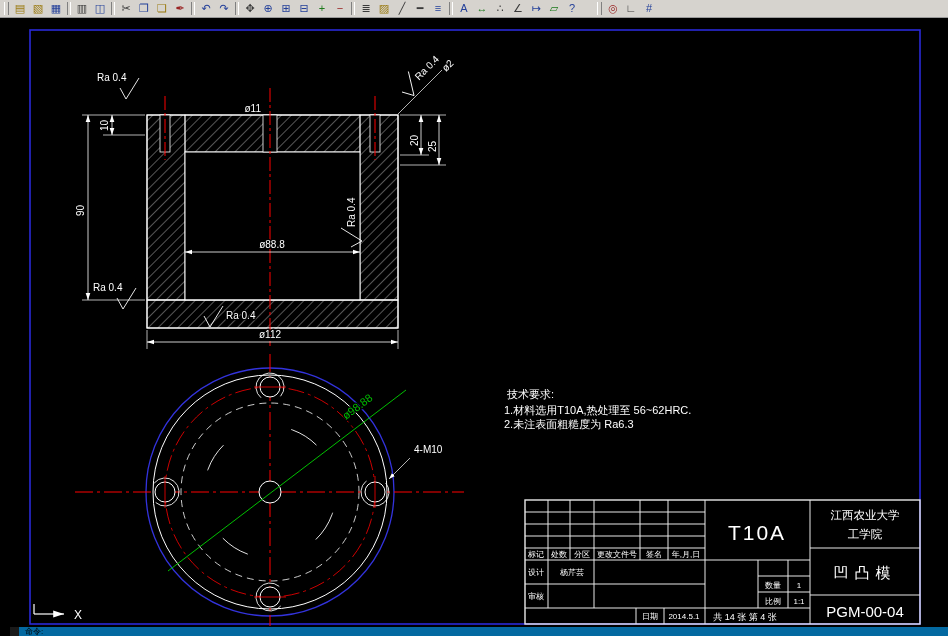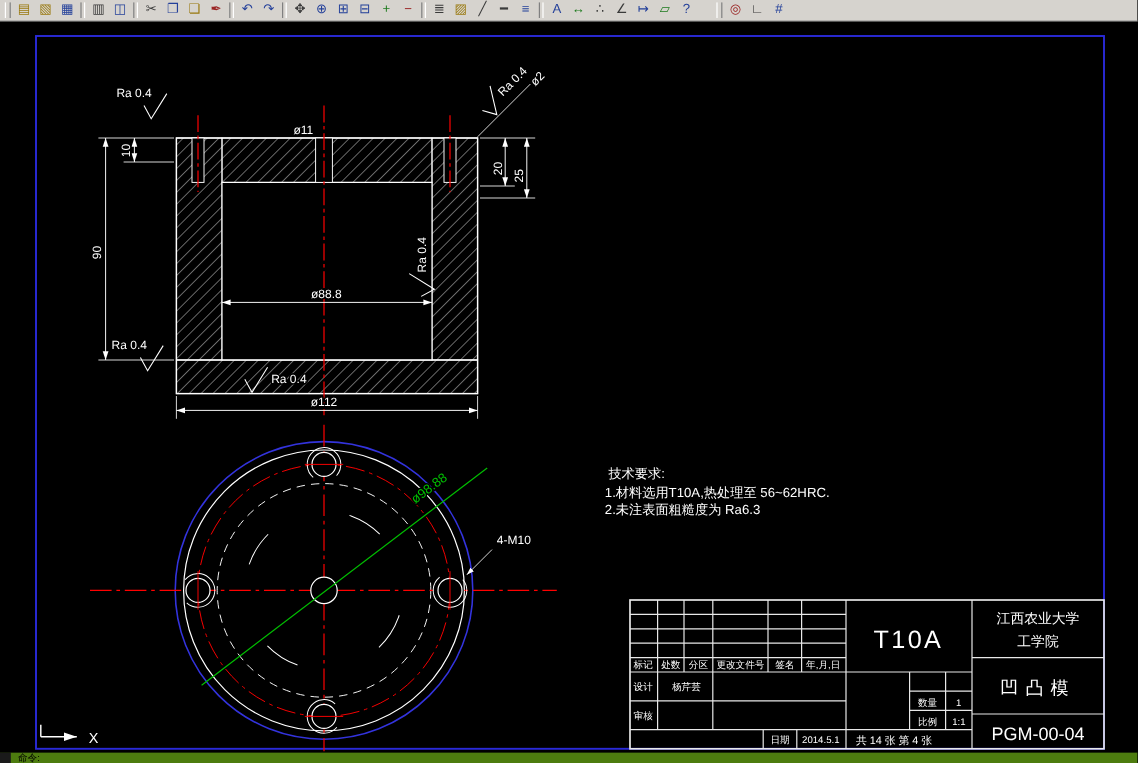--- a/index.html
+++ b/index.html
@@ -6,22 +6,22 @@
     font-family:"Liberation Sans","DejaVu Sans",sans-serif;}
   .toolbar{height:18px;background:#d6d3ce;display:flex;align-items:center;
     border-bottom:1px solid #9a9a9a;box-sizing:border-box;padding-left:2px;}
   .ti{width:18px;height:15px;display:inline-flex;align-items:center;justify-content:center;
     font-size:11px;line-height:15px;cursor:default;}
   .grip{width:3px;height:13px;border-left:1px solid #fff;border-right:1px solid #808080;margin:0 2px;}
   .sep{width:2px;height:13px;border-left:1px solid #808080;border-right:1px solid #fff;margin:0 2px;}
   .gap{width:14px;}
   .cb{color:#24409a}.cy{color:#9a7a10}.cg{color:#1c7a1c}.cr{color:#9a2424}.ck{color:#3a3a3a}
   .canvas{position:relative;width:948px;height:609px;background:#000;}
-  .cmdline{height:9px;background:#4d7c0f;display:flex;align-items:center;
-    font-size:8px;line-height:9px;color:#000;}
+  .cmdline{height:9px;background:#0369a1;display:flex;align-items:center;
+    font-size:8px;line-height:9px;color:#000;margin-left:10px;}
   .cmdsq{width:9px;height:9px;background:#1a1a1a;margin-right:6px;}
   svg text{stroke:none;}
   .dimtxt{fill:#fff;font-size:10px;paint-order:stroke;stroke:#000;stroke-width:2.5px;}
   .tbtxt{fill:#fff;}
 </style>
 </head>
 <body>
 
 <div class="toolbar">
   <span class="grip"></span>

